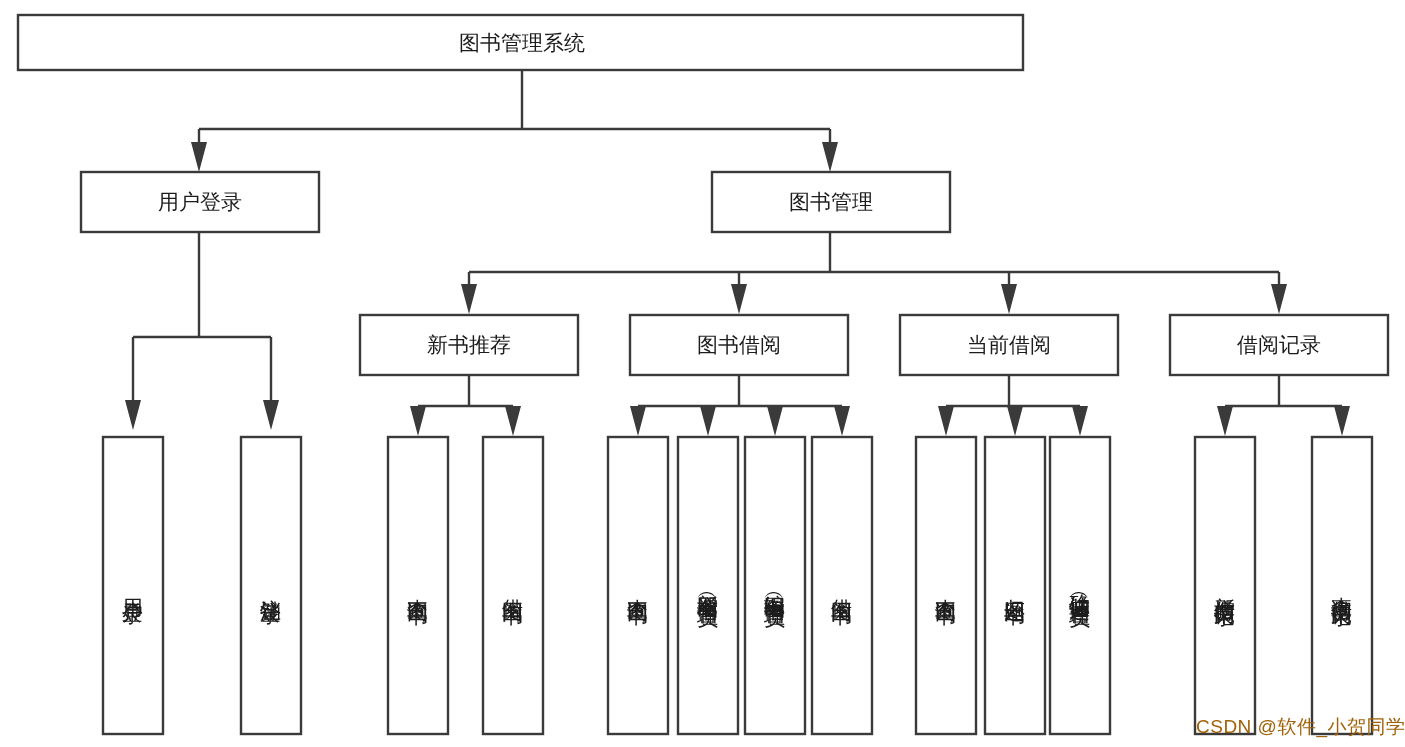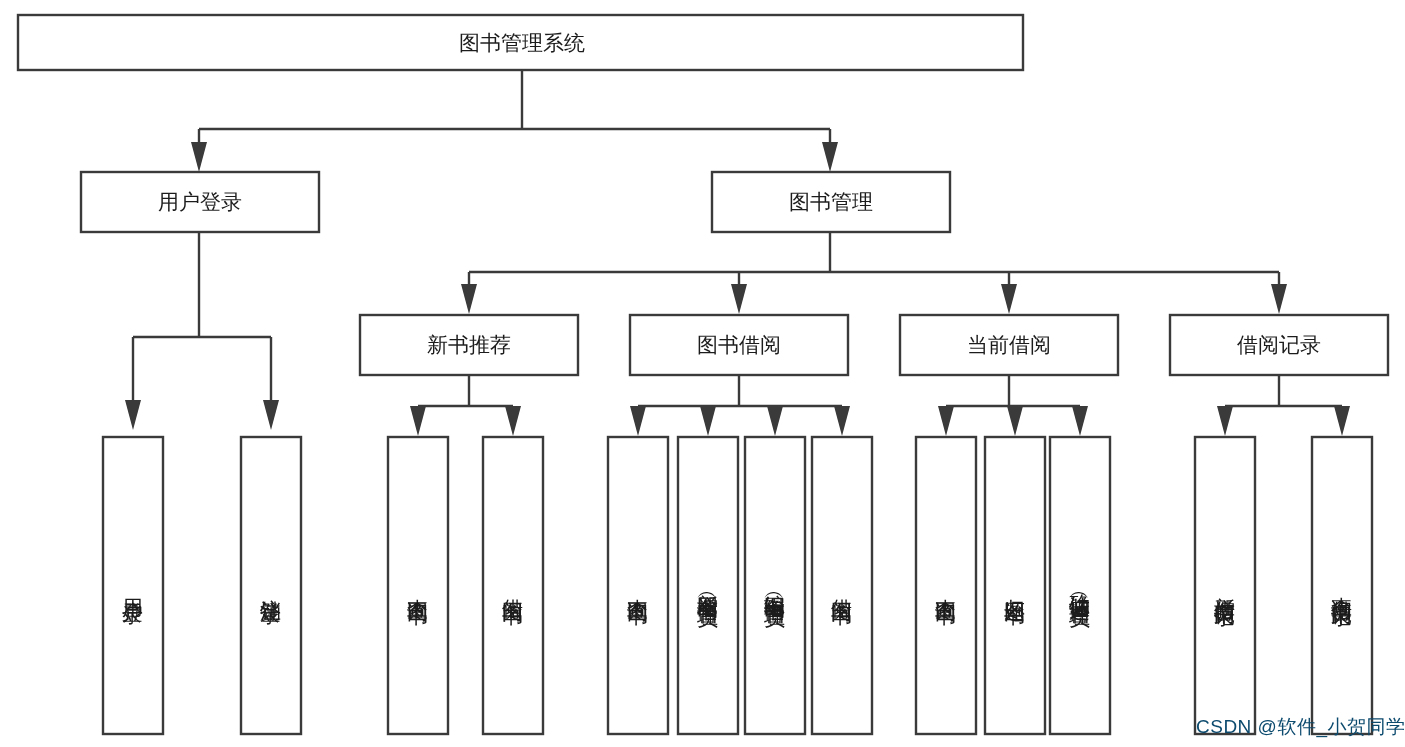--- a/index.html
+++ b/index.html
@@ -60,21 +60,21 @@
     display: flex;
     align-items: center;
     justify-content: center;
     text-align: center;
     pointer-events: none;
   }
   .watermark {
     position: absolute;
     font-family: "Liberation Sans", "DejaVu Sans", sans-serif;
     font-size: 19px;
-    color: #0c4a6e;
+    color: #a16207;
     white-space: nowrap;
     letter-spacing: 0.5px;
   }
 </style>
 </head>
 <body>
 
 <div id="diagram-root">
 
   <svg class="diagram-canvas" viewBox="0 0 1405 747">

